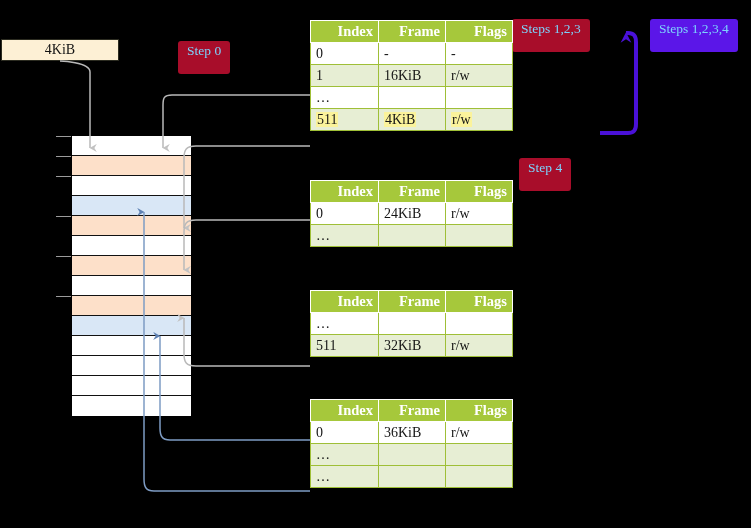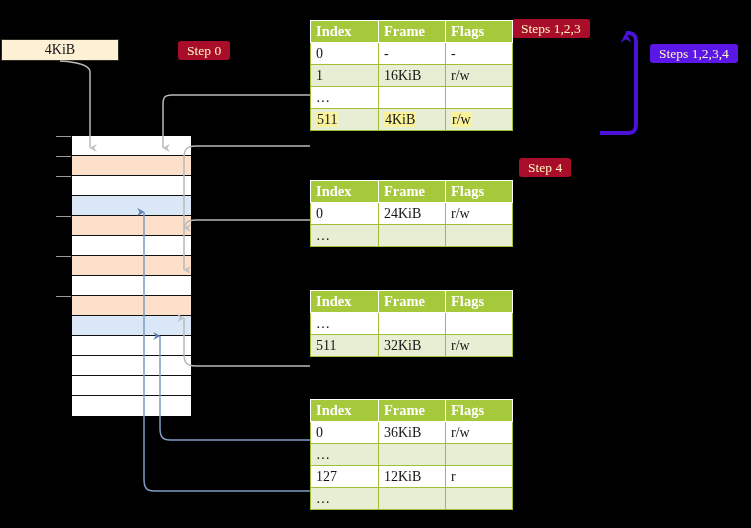--- a/index.html
+++ b/index.html
@@ -16,26 +16,26 @@
   
   .kib-box{
     position:absolute;left:1px;top:39px;width:118px;height:22px;
     background:#fdf0d5;border:1.4px solid #2b2b20;
     display:flex;align-items:center;justify-content:center;
     font-size:14px;color:#111;box-sizing:border-box;
   }
 
   
   .pill{
-    position:absolute;height:19px;line-height:19px;
-    padding:0 9px;border-radius:3px;font-size:13.5px;color:#fef9c3;
+    position:absolute;height:33px;line-height:19px;
+    padding:0 9px;border-radius:3px;font-size:13.5px;color:#7dd3fc;
     white-space:nowrap;box-sizing:border-box;
   }
   .pill.red{background:#a80d2a;}
-  .pill.blue{background:#5b16e8;margin-top:25px;}
+  .pill.blue{background:#5b16e8;}
   #pill-step0{left:178px;top:41px;}
   #pill-step4{left:519px;top:158px;}
   #pill-steps123{left:512px;top:19px;}
   #pill-steps1234{left:650px;top:19px;}
 
   
   .mem{
     position:absolute;left:71px;top:135px;width:119px;height:280px;
     border:1.3px solid #000;box-sizing:content-box;
   }
@@ -55,21 +55,21 @@
   }
 
   
   .pt{
     position:absolute;border-collapse:collapse;
     border:1.4px solid #8fae2e;background:#fff;
     font-size:14px;color:#141414;
   }
   .pt th{
     background:#a6c83b;color:#ffffff;font-weight:bold;font-size:14.5px;
-    text-align:left;padding:2px 5px;border:1.2px solid #ffffff;
+    text-align:right;padding:2px 5px;border:1.2px solid #ffffff;
     white-space:nowrap;
   }
   .pt td{
     border:1.1px solid #9fbf37;padding:2px 5px;text-align:left;
     white-space:nowrap;height:22px;box-sizing:border-box;
   }
   .pt tr.alt td{background:#e7eed4;}
   .pt tr.plain td{background:#ffffff;}
   .pt td.hl span{background:#fbf39b;padding:0 1px;}
   .col-i{width:57px;}
@@ -210,25 +210,20 @@
         <tr class="plain">
           <td class="col-i">0</td>
           <td class="col-f">36KiB</td>
           <td class="col-g">r/w</td>
         </tr>
         <tr class="alt">
           <td class="col-i">…</td>
           <td class="col-f"></td>
           <td class="col-g"></td>
         </tr>
-        <tr class="plain">
-          <td class="col-i">127</td>
-          <td class="col-f">12KiB</td>
-          <td class="col-g">r</td>
-        </tr>
         <tr class="alt">
           <td class="col-i">…</td>
           <td class="col-f"></td>
           <td class="col-g"></td>
         </tr>
       </tbody>
     </table>
 
   <svg class="wires" viewBox="0 0 751 528">
     <defs>

